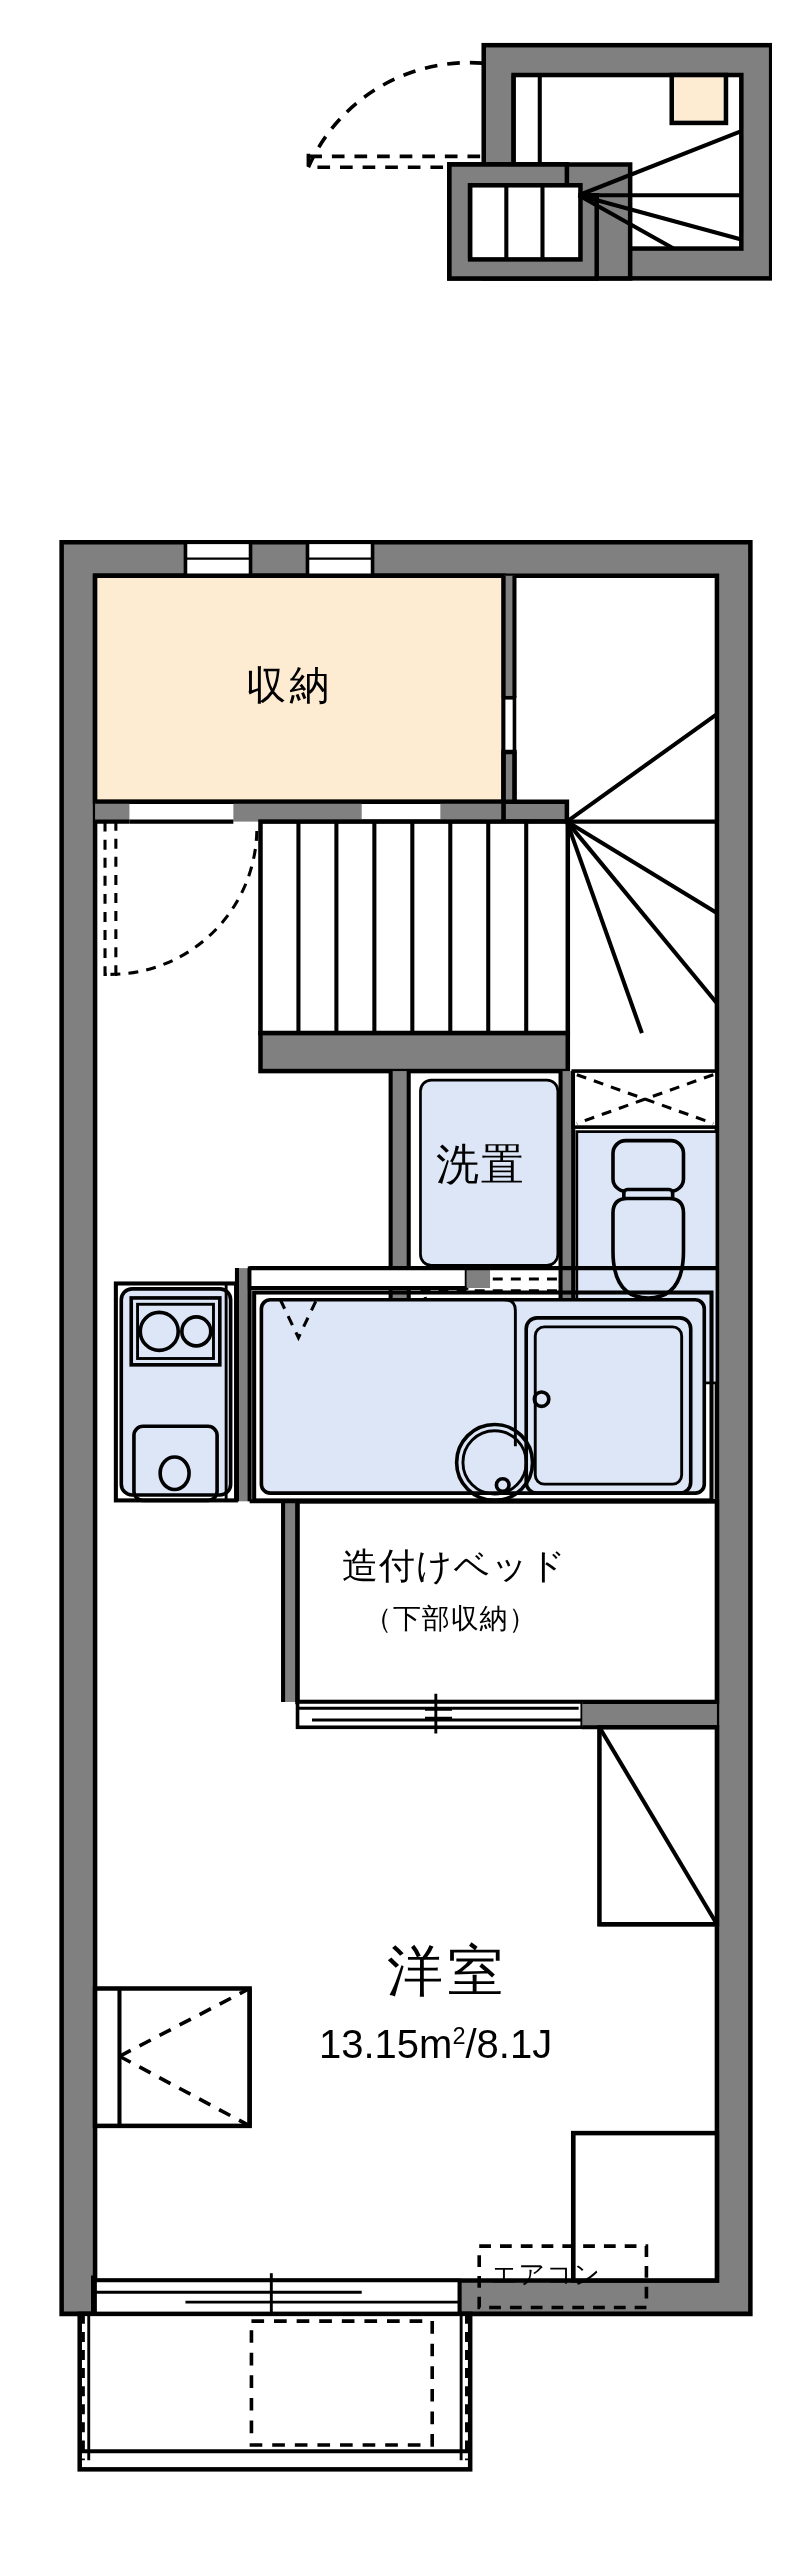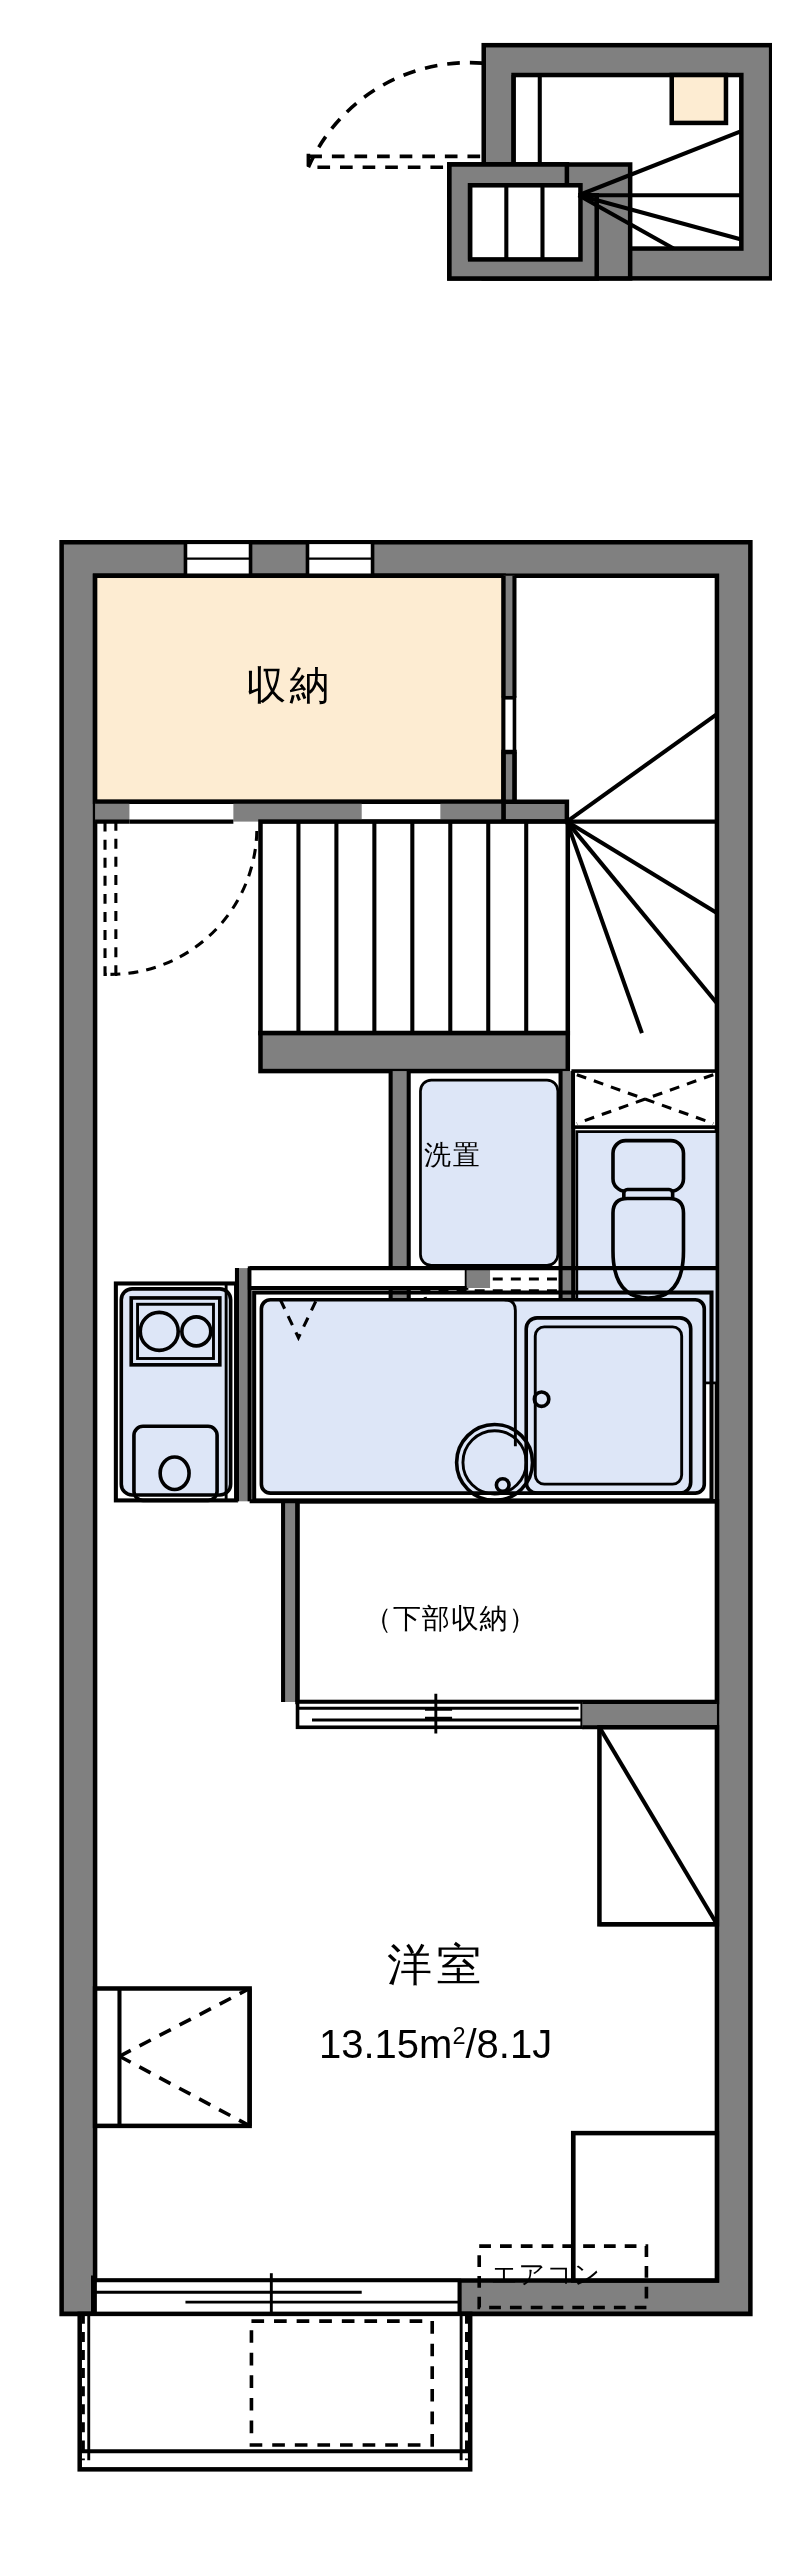--- a/index.html
+++ b/index.html
@@ -2,24 +2,24 @@
 <html style="font-size:14.5px"><head>
 <meta charset="utf-8">
 <title>Floor Plan</title>
 <style>
   html,body{margin:0;padding:0;background:#ffffff;}
   body{font-family:"Liberation Sans","DejaVu Sans",sans-serif;}
   #stage{position:relative;width:772px;height:2576px;background:#ffffff;overflow:hidden;}
   #stage svg{position:absolute;left:0;top:0;}
   .lbl{position:absolute;color:#000;white-space:nowrap;line-height:1.08;}
   .lbl-storage{font-size:40px;letter-spacing:3.6px;}
-  .lbl-wash{font-size:27px;letter-spacing:1.8px;}
+  .lbl-wash{font-size:43px;letter-spacing:1.8px;margin-left:12px;}
   .lbl-bed1{font-size:36px;letter-spacing:0.9px;}
   .lbl-bed2{font-size:28px;letter-spacing:0.9px;}
-  .lbl-room{font-size:45px;letter-spacing:4.5px;}
+  .lbl-room{font-size:56px;letter-spacing:4.5px;}
   .lbl-area{font-size:40px;letter-spacing:0px;}
   .lbl-area sup{font-size:23.5px;vertical-align:super;}
   .lbl-ac{font-size:26px;letter-spacing:0.9px;}
 </style>
 </head>
 <body>
 
 <div id="stage">
 
 <svg width="812" height="2576" viewBox="0 0 898 2850" xmlns="http://www.w3.org/2000/svg">
@@ -250,20 +250,21 @@
     <path class="ln" d="M88 2712 L520 2712"></path>
     <path class="dsh" d="M278 2568 L478 2568 L478 2705 L278 2705 Z"></path>
   </g>
 
 </svg>
 
 <div class="lbl lbl-storage" style="left:246px; top:664px;">収納</div>
 
 <div class="lbl lbl-wash" style="left:424px; top:1141px;">洗置</div>
 
+<div class="lbl lbl-bed1" style="left:342px; top:1547px;">造付けベッド</div>
 <div class="lbl lbl-bed2" style="left:364px; top:1604px;">（下部収納）</div>
 
 <div class="lbl lbl-room" style="left:387px; top:1941px;">洋室</div>
 
 <div class="lbl lbl-area" style="left:319px; top:2023px;">
   <span>13.15m</span><sup>2</sup><span>/8.1J</span>
 </div>
 
 <div class="lbl lbl-ac" style="left:491px; top:2260px;">エアコン</div>
 

